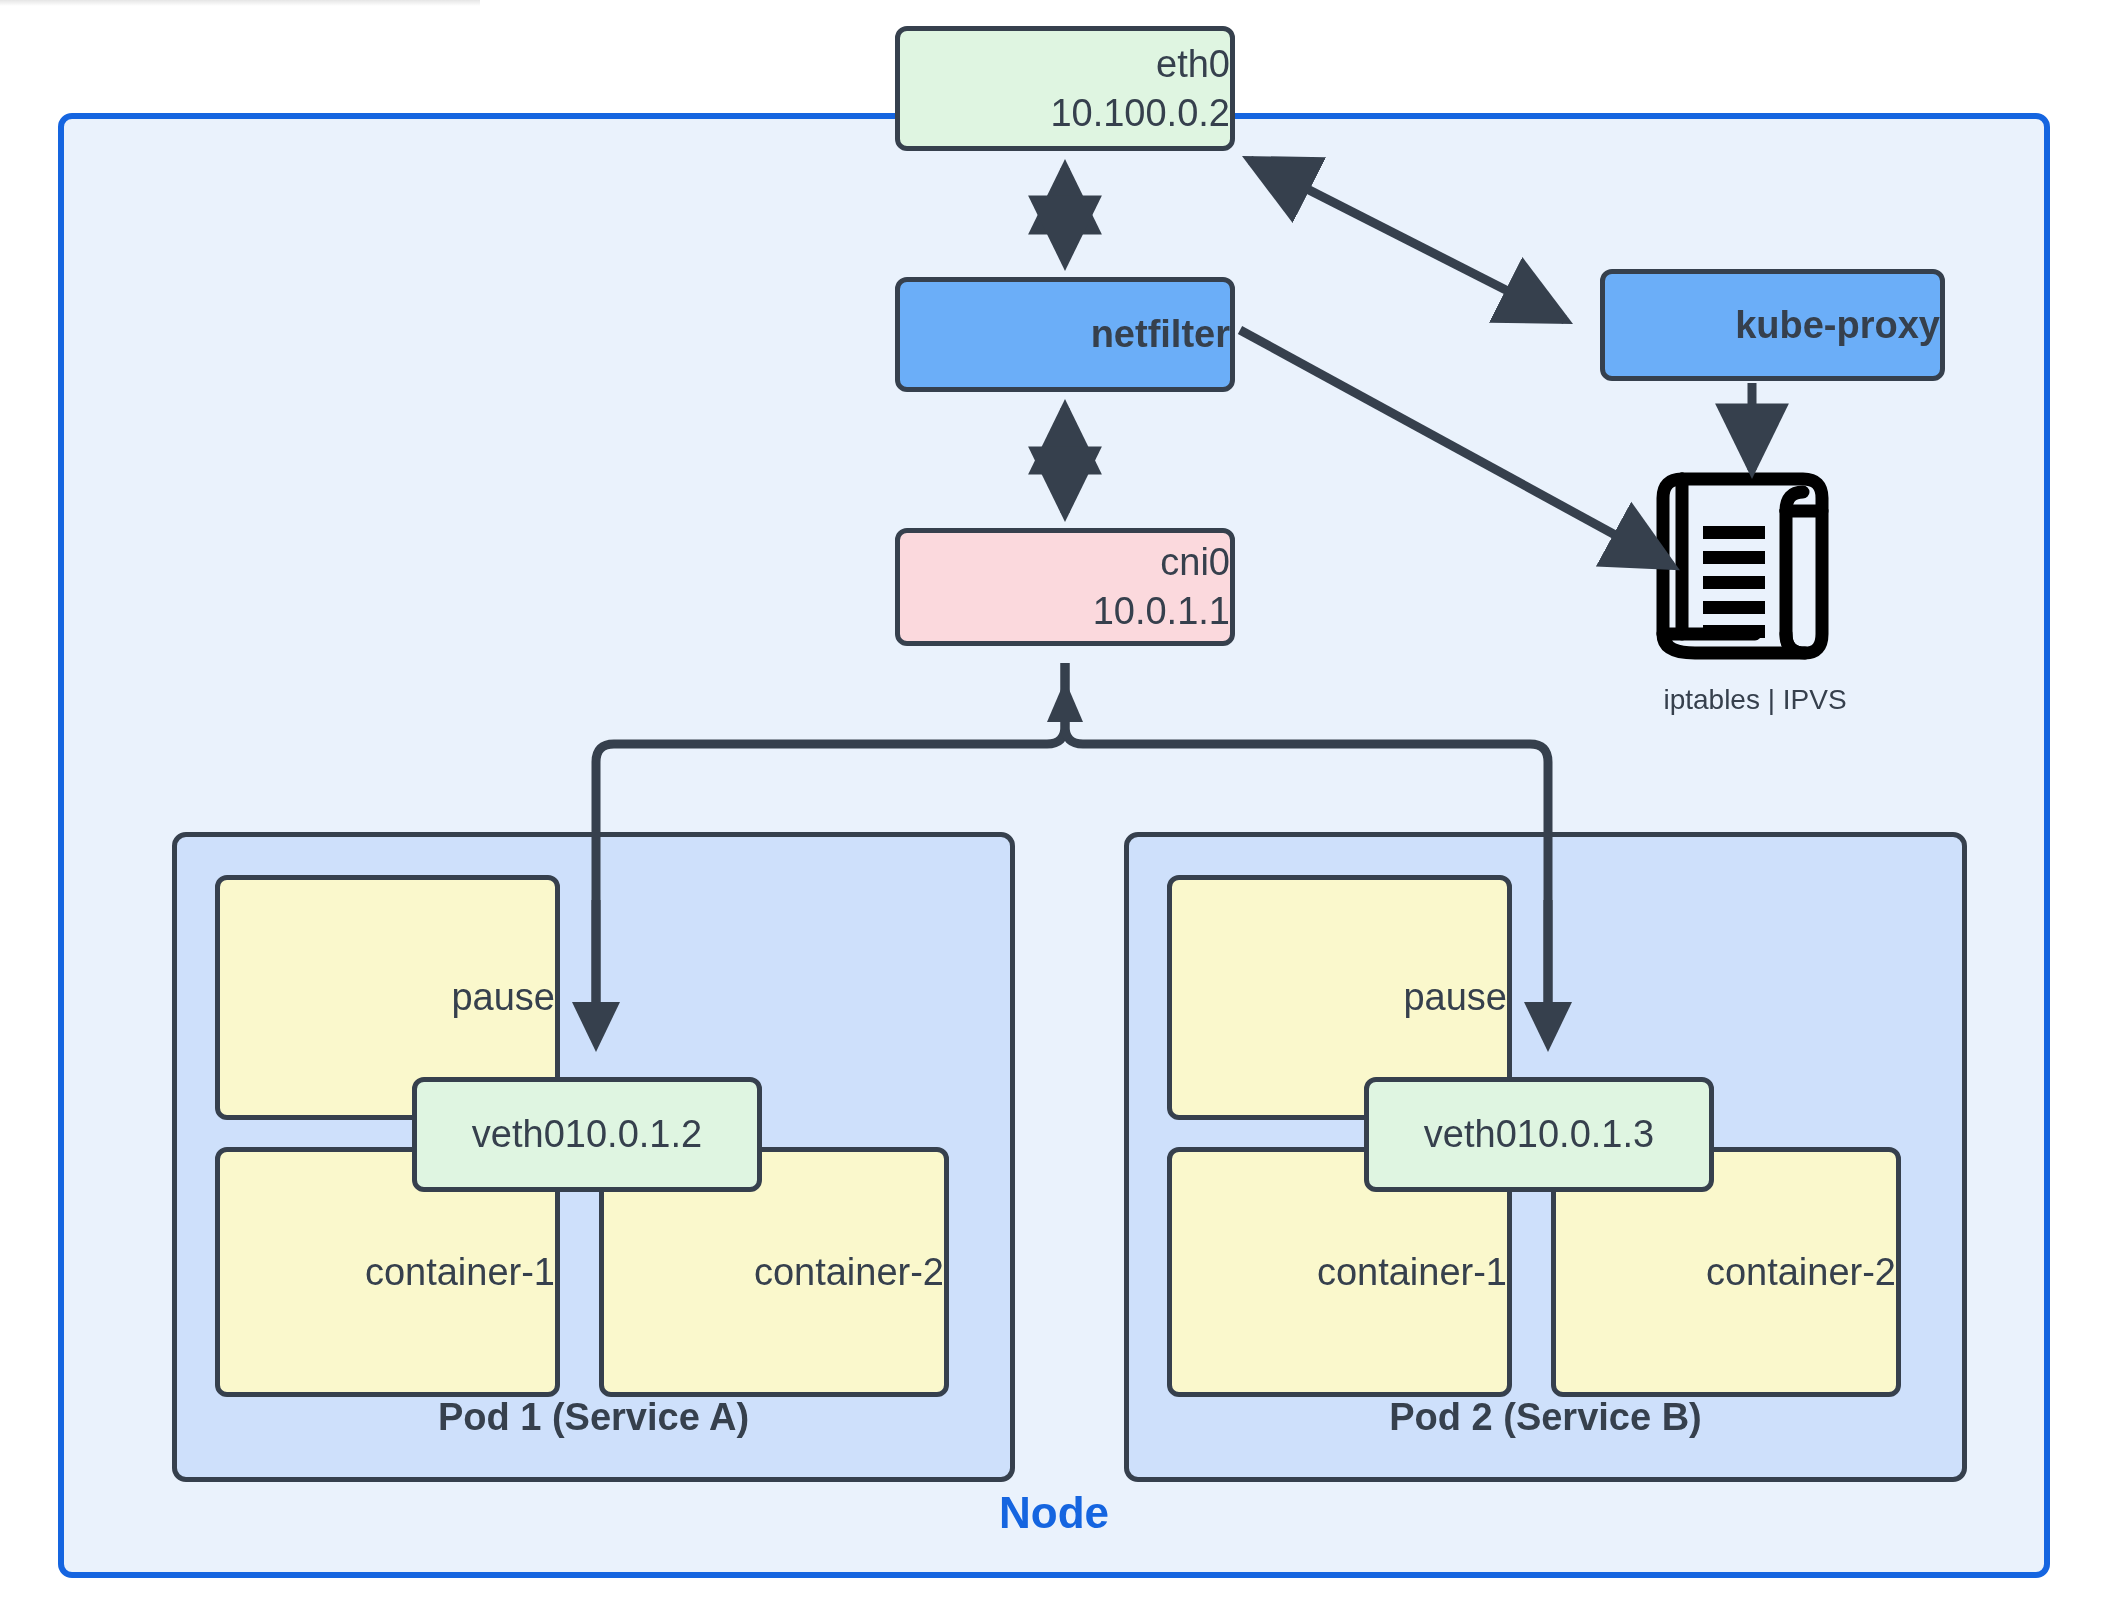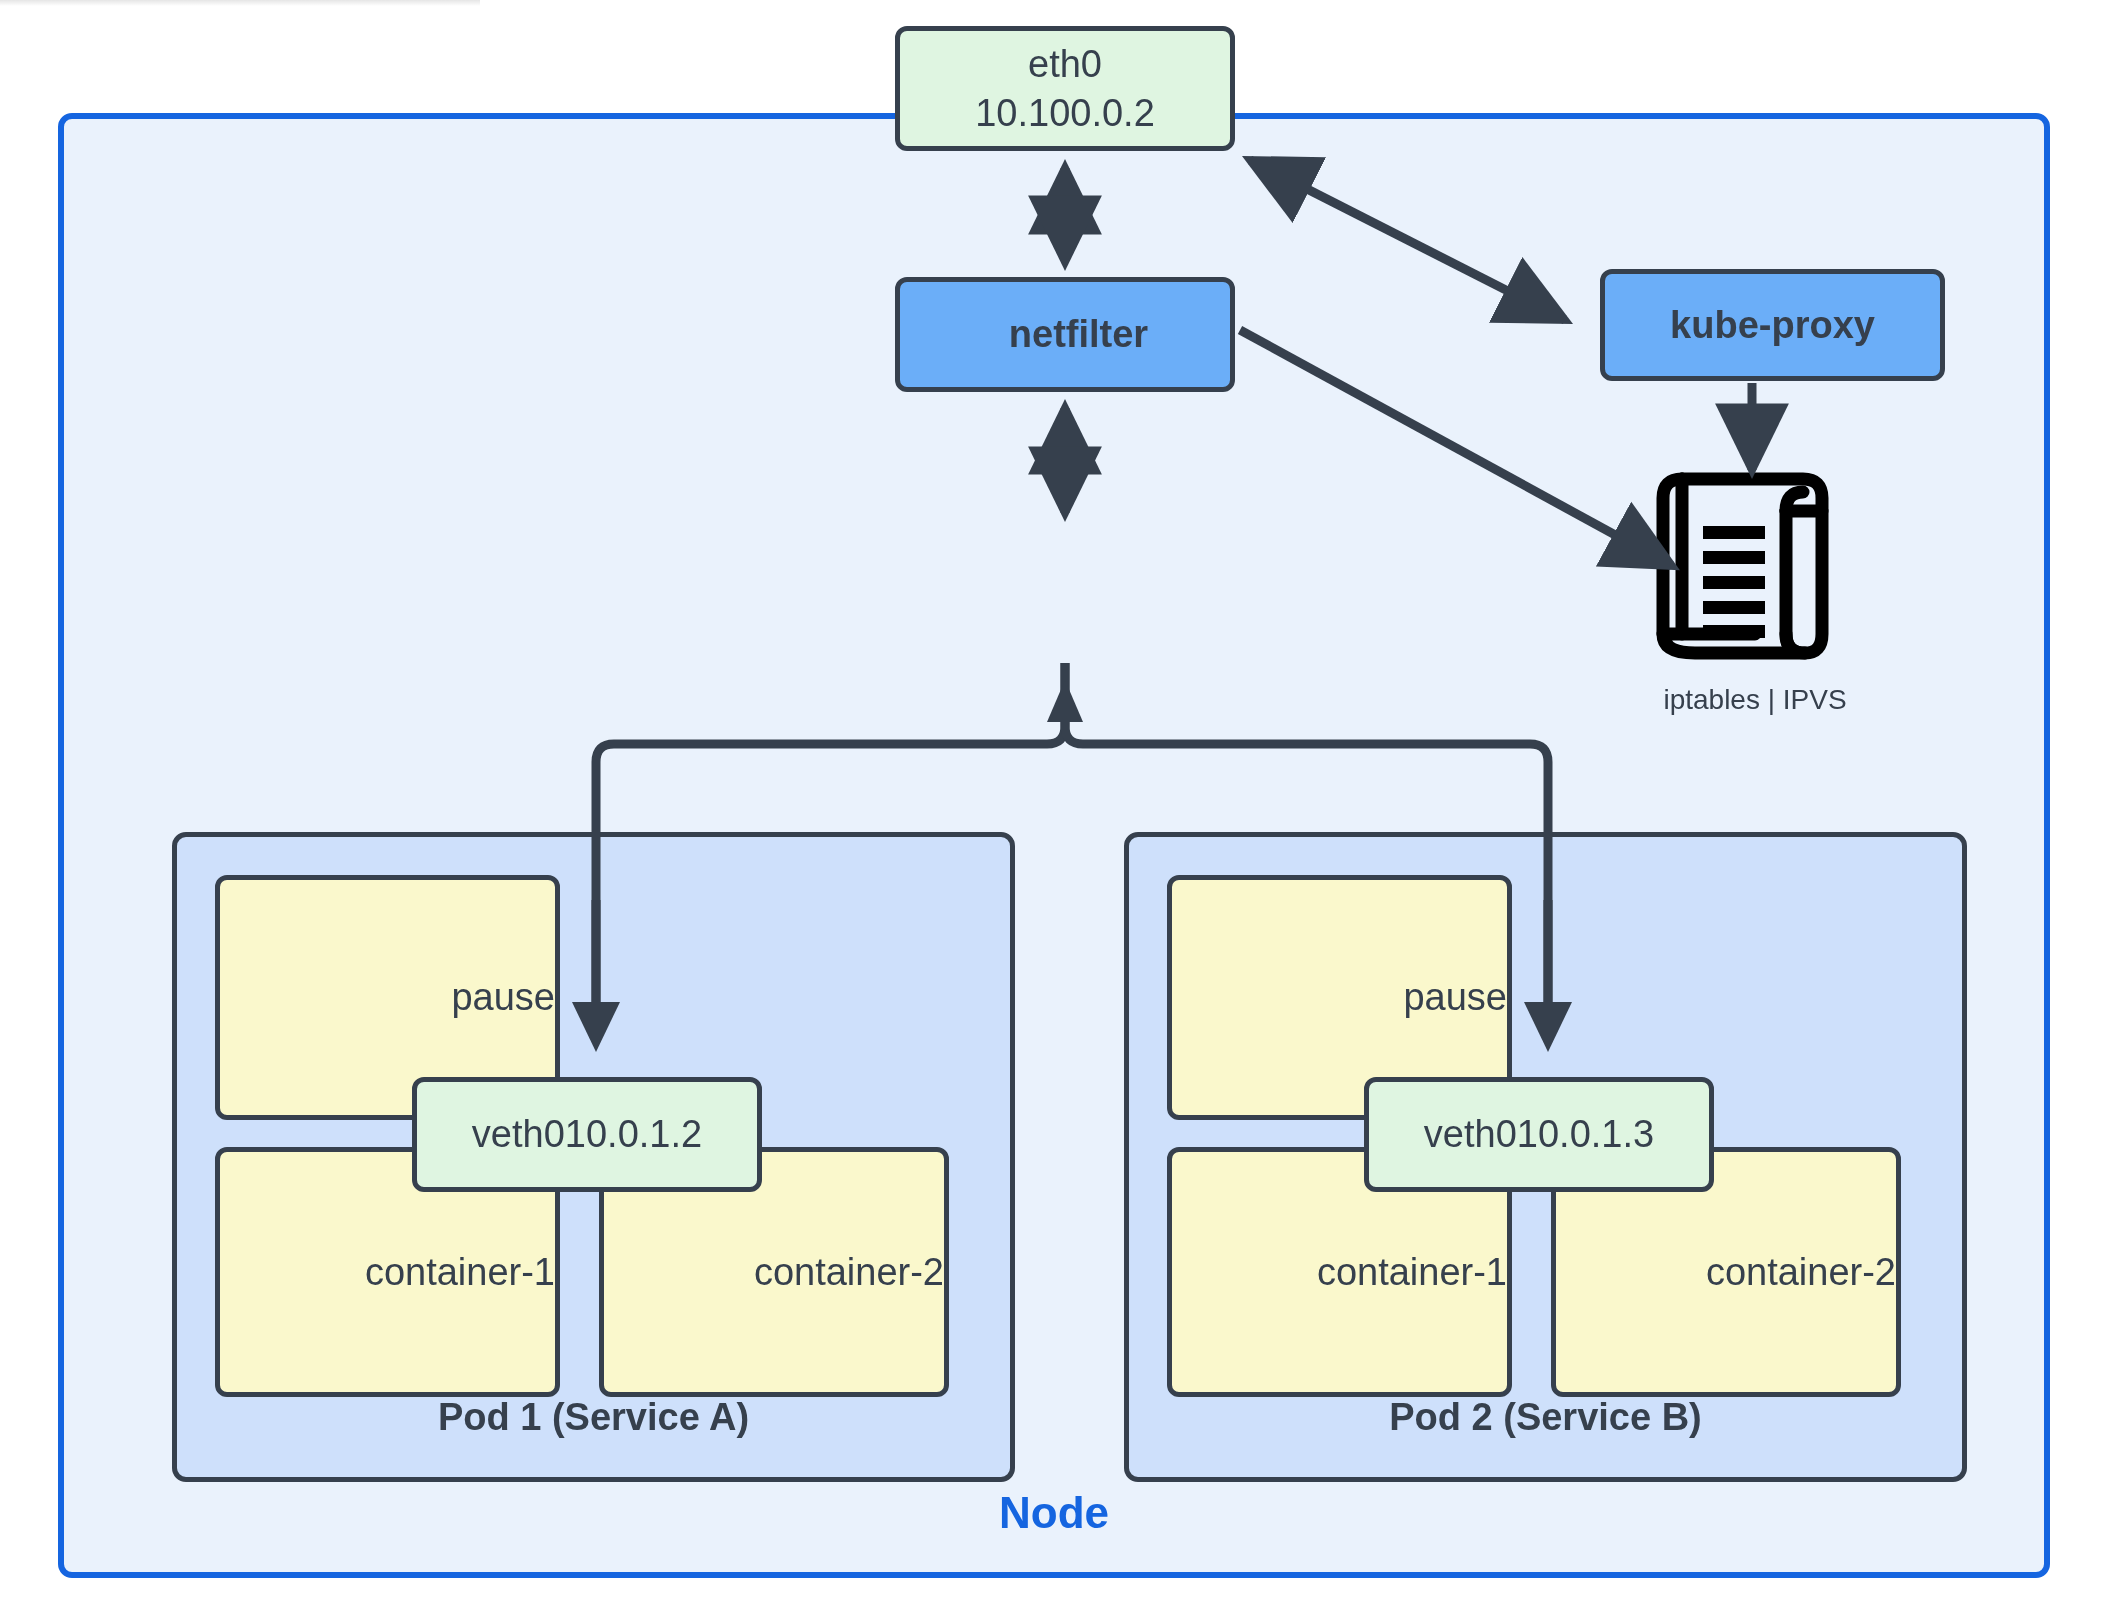--- a/index.html
+++ b/index.html
@@ -41,21 +41,21 @@
     font-weight: bold;
   }
   
   .dnode {
     position: absolute;
     box-sizing: border-box;
     border: 5px solid #36404D;
     border-radius: 12px;
     display: flex;
     flex-direction: column;
-    align-items: center;
+    align-items: flex-end;
     justify-content: center;
     color: #36404D;
     text-align: center;
     line-height: 1.28;
   }
   .dnode .l1, .dnode .l2 { display: block; white-space: nowrap; }
 
   #eth0-node {
     left: 895px; top: 26px;
     width: 340px; height: 125px;
@@ -227,20 +227,24 @@
 
   <div class="dnode" id="eth0-node">
     <span class="l1">eth0</span>
     <span class="l2">10.100.0.2</span>
   </div>
 
   <div class="dnode" id="netfilter-node">
     <span class="l1">netfilter</span>
   </div>
 
+  <div class="dnode" id="cni0-node">
+    <span class="l1">cni0</span>
+    <span class="l2">10.0.1.1</span>
+  </div>
 
   <div class="dnode" id="kubeproxy-node">
     <span class="l1">kube-proxy</span>
   </div>
 
   <svg id="iptables-icon" viewBox="0 0 190 200" xmlns="http://www.w3.org/2000/svg">
     <g fill="none" stroke="#000000" stroke-width="13" stroke-linejoin="round" stroke-linecap="round">
       <path d="M27,13 L148,13 Q167,13 167,32 L167,45 L131,45"></path>
       <path d="M131,45 Q131,26 148,26"></path>
       <path d="M27,13 Q8,13 8,32 L8,168"></path>

